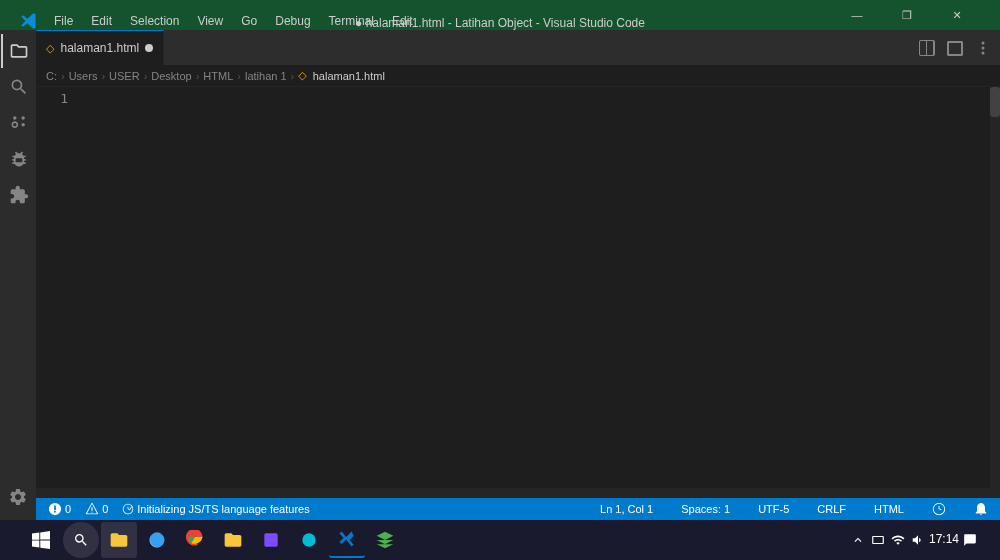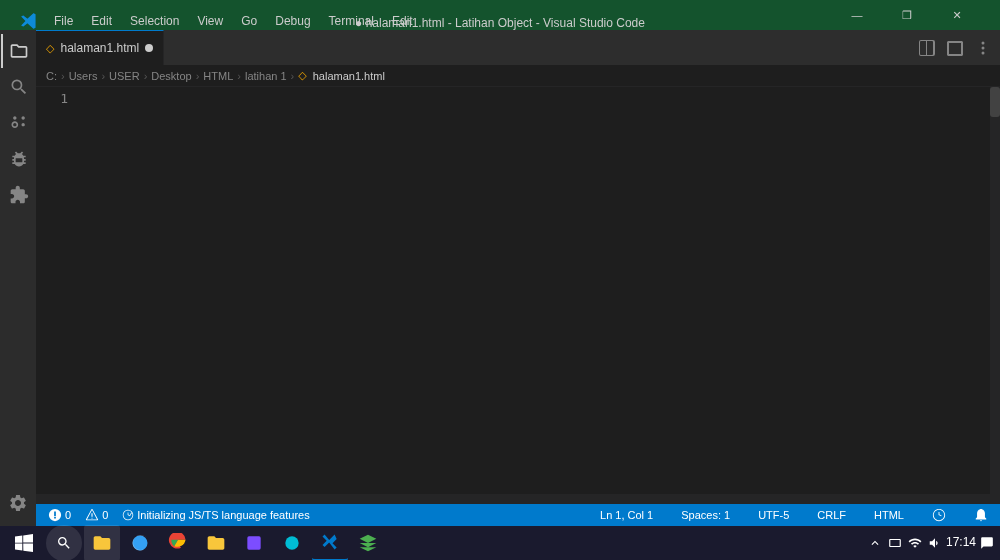--- a/index.html
+++ b/index.html
@@ -270,25 +270,25 @@
       display: flex;
       align-items: center;
       gap: 3px;
       padding: 0 4px;
       height: 22px;
       cursor: pointer;
     }
 
     
     #taskbar {
-      height: 34px;
+      height: 40px;
       background: #1a1a2e;
       display: flex;
       align-items: center;
-      padding: 0 6px;
+      padding: 0 23px;
       flex-shrink: 0;
       gap: 2px;
     }
     .taskbar-icon {
       width: 36px;
       height: 36px;
       display: flex;
       align-items: center;
       justify-content: center;
       border-radius: 3px;

